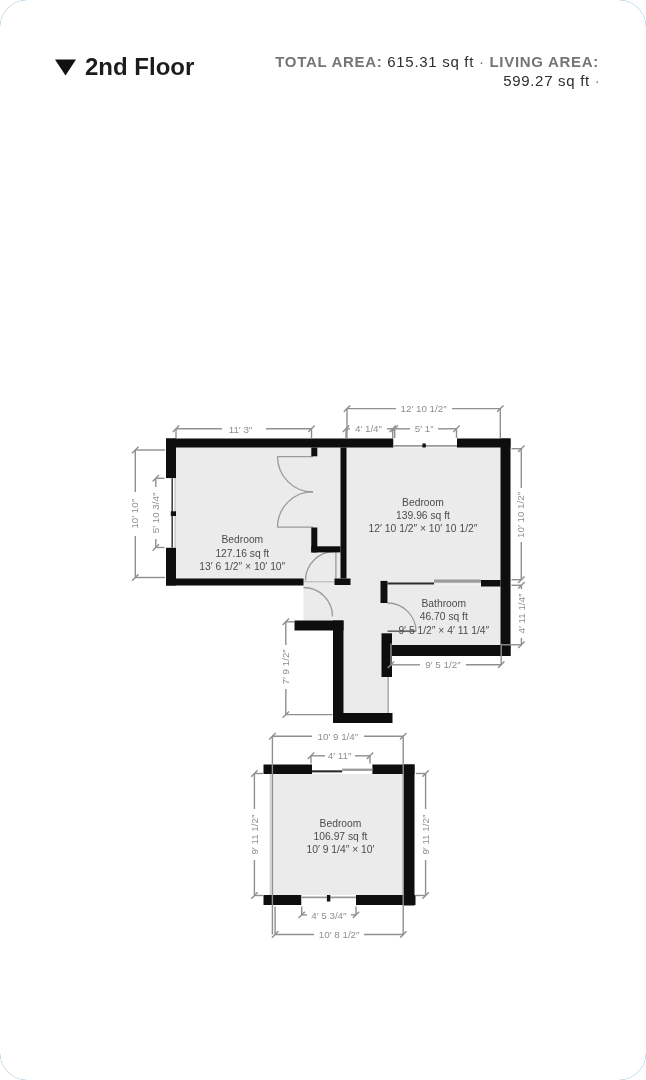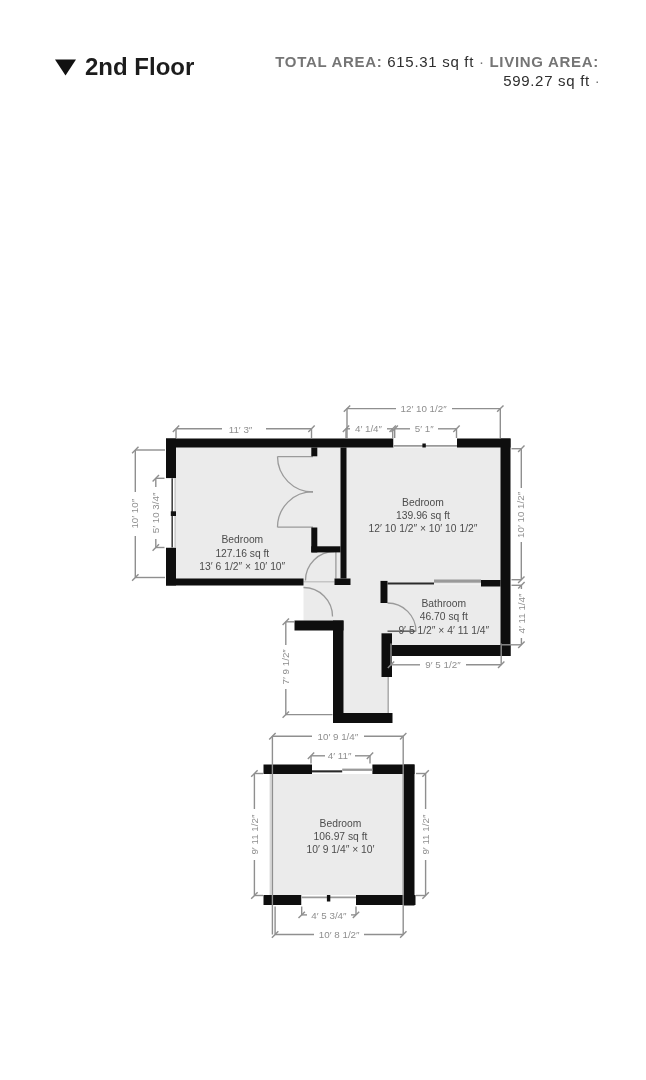--- a/index.html
+++ b/index.html
@@ -1,16 +1,16 @@
 <!DOCTYPE html>
 <html><head>
 <meta charset="utf-8">
 <style>
   html,body{margin:0;padding:0;background:#ffffff;}
-  #page{width:646px;height:1080px;position:relative;background:#0369a1;overflow:hidden;}
+  #page{width:646px;height:1080px;position:relative;background:#0369a1;overflow:hidden;border-radius:27px;}
   svg text{font-family:"Liberation Sans",sans-serif;}
 </style>
 </head>
 <body>
 <div id="page">
 <svg width="646" height="1080" viewBox="0 0 646 1080" xmlns="http://www.w3.org/2000/svg">
 
   <rect x="0" y="0" width="646" height="1080" fill="#ffffff"></rect>
 
   <polygon points="55,59.5 76,59.5 65.5,75.5" fill="#111111"></polygon>

